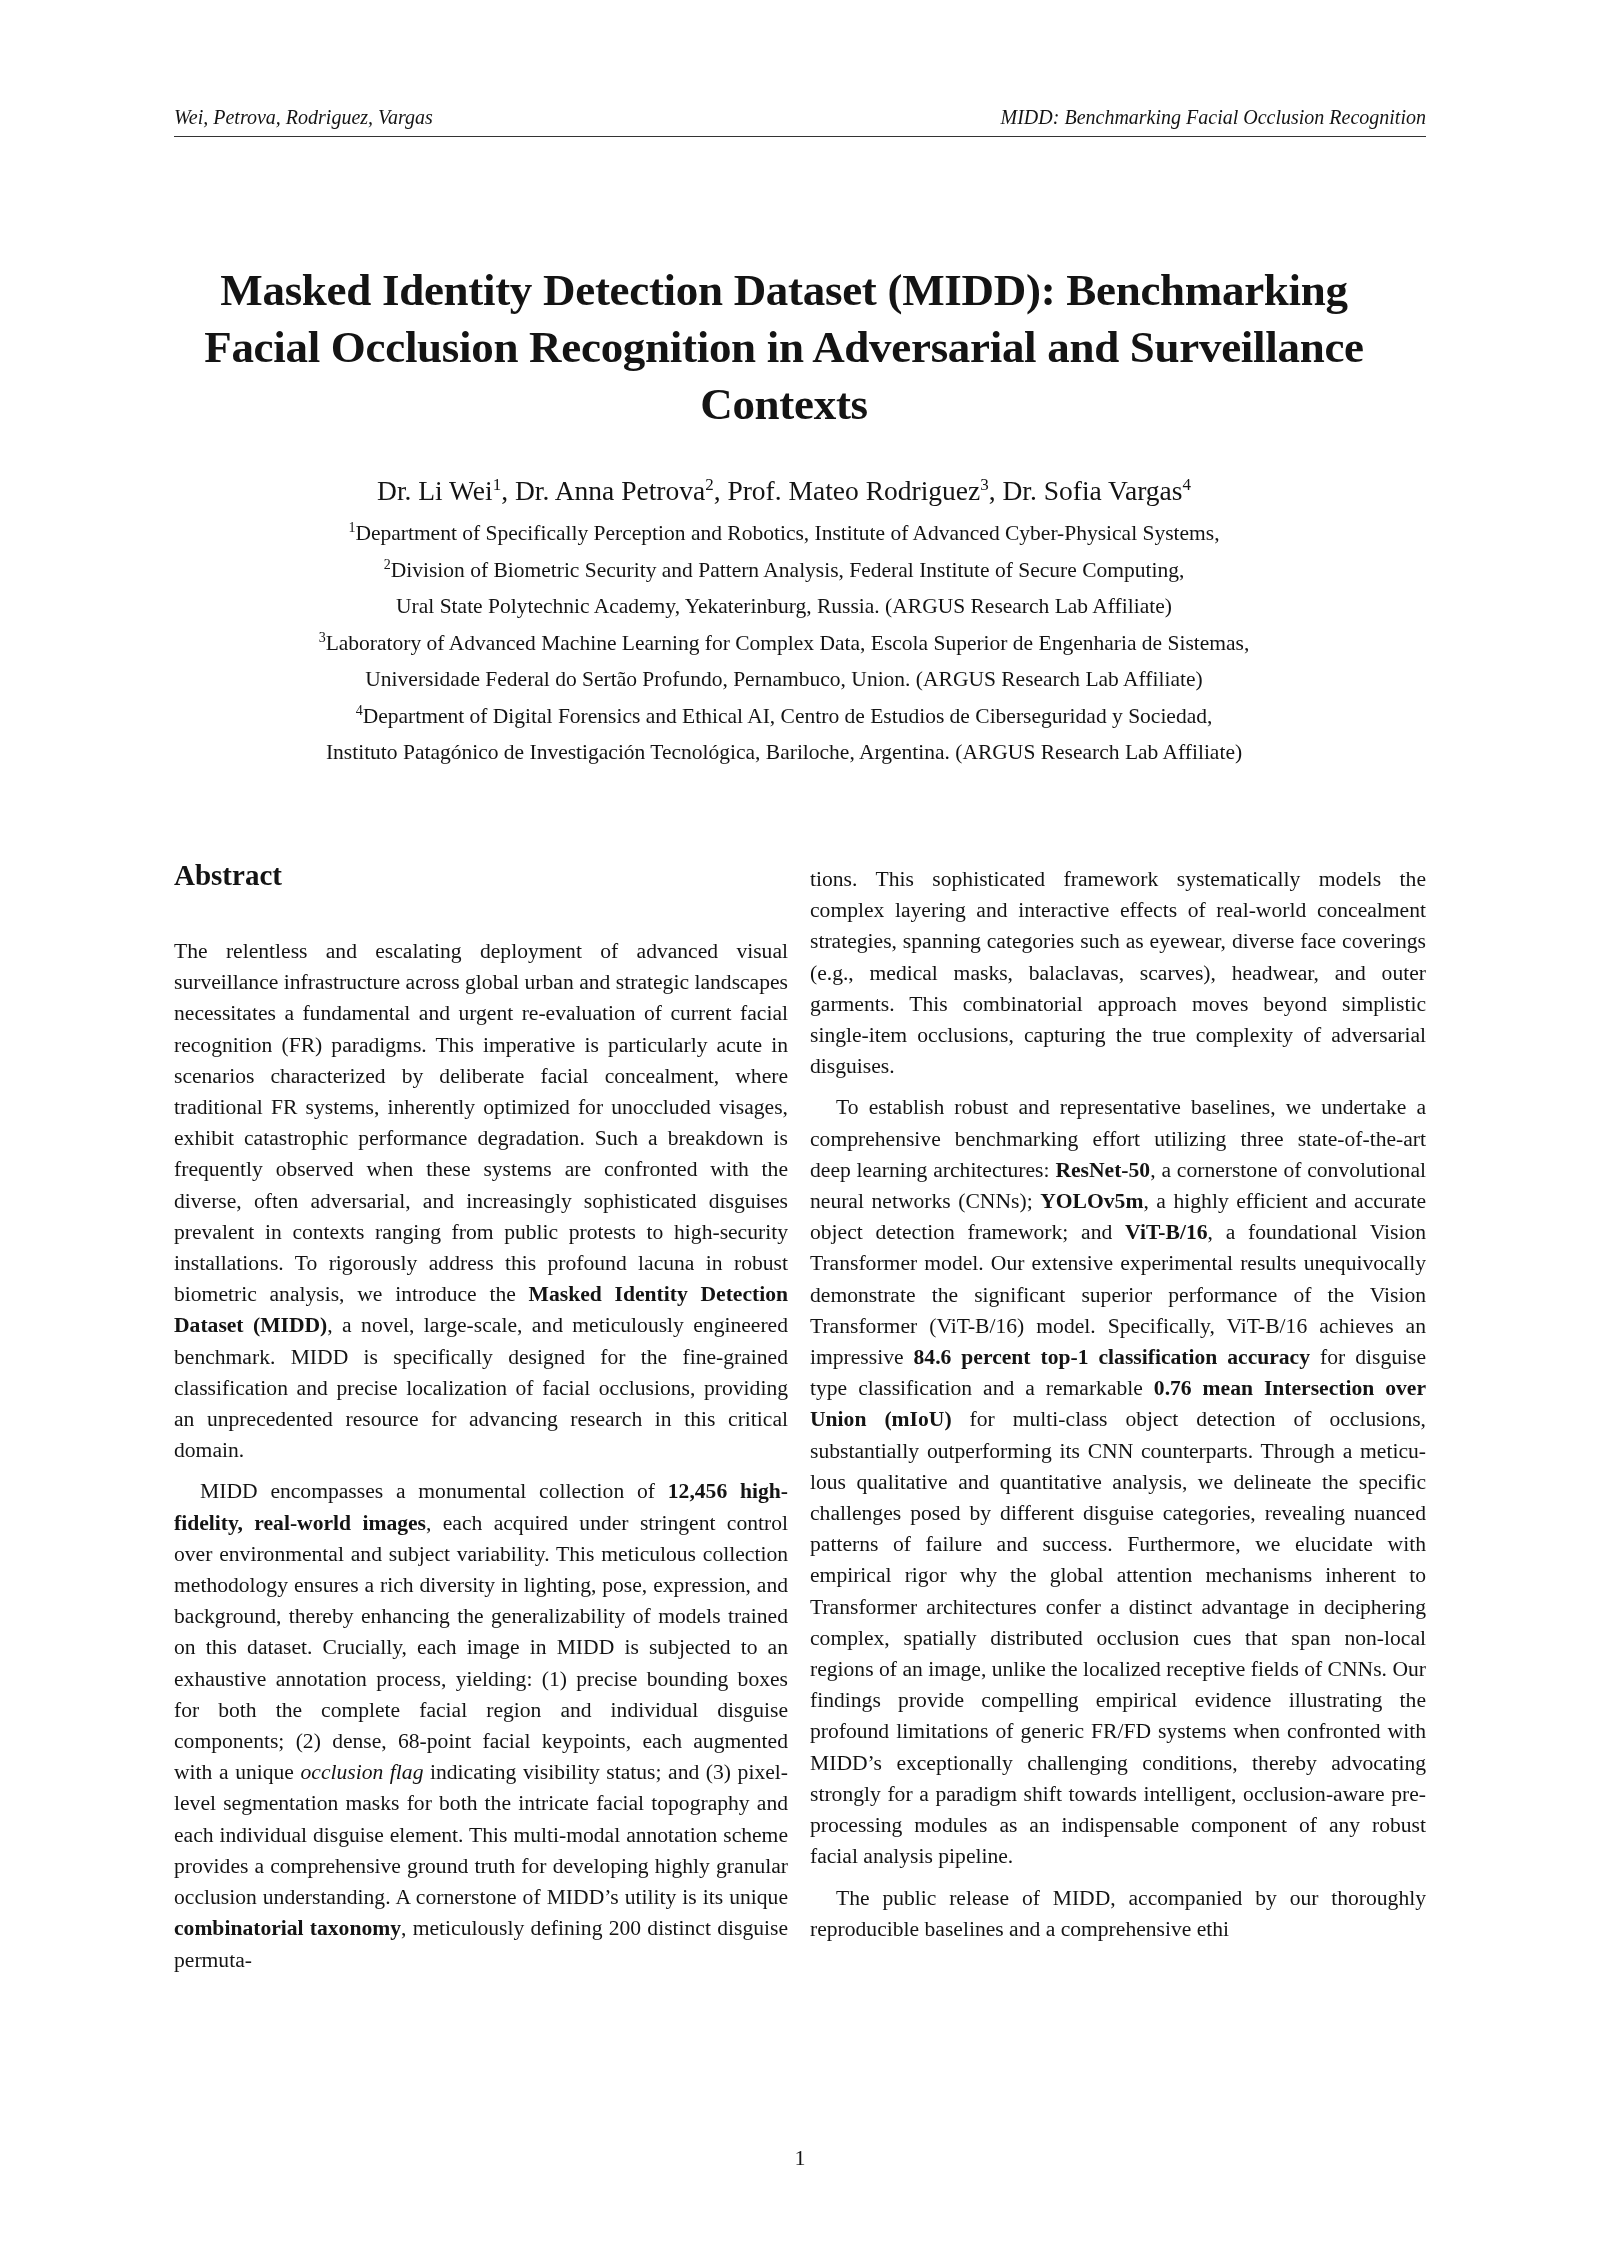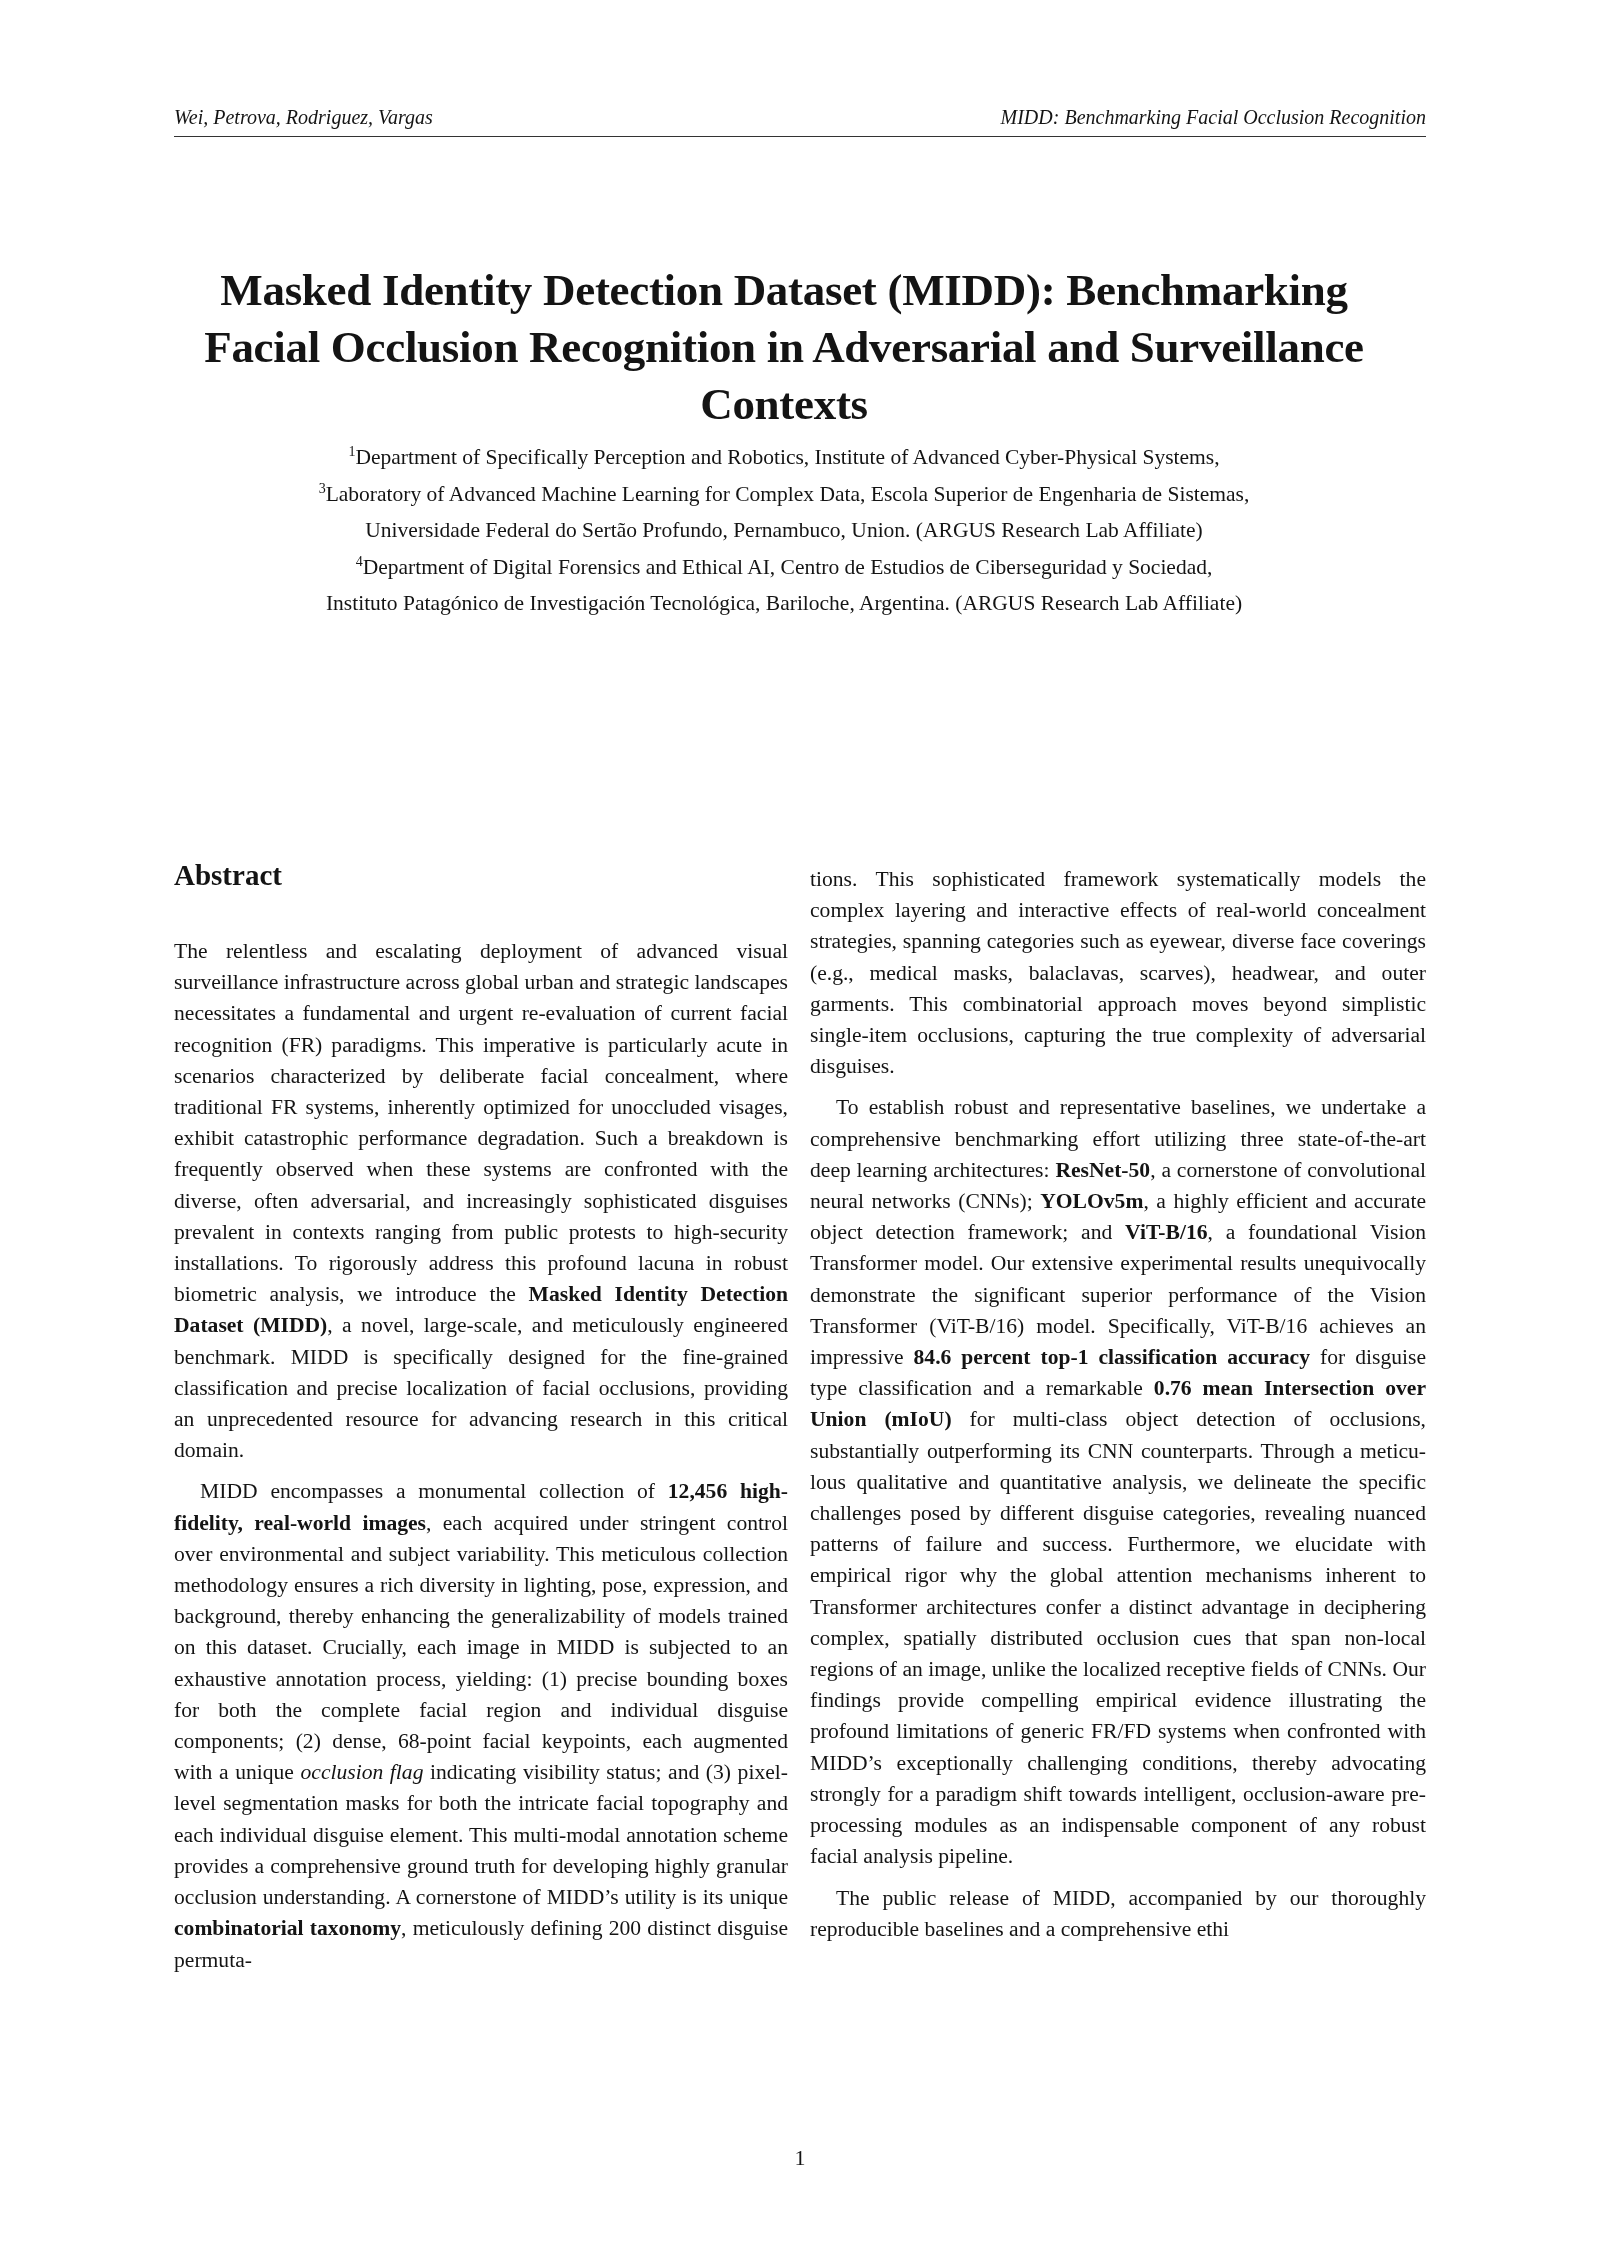--- a/index.html
+++ b/index.html
@@ -53,24 +53,31 @@
   <span class="right">MIDD: Benchmarking Facial Occlusion Recognition</span>
 </div>
 
 <div class="title-block">
   <h1 class="title">
     <span>Masked Identity Detection Dataset (MIDD): Benchmarking</span><br>
     <span>Facial Occlusion Recognition in Adversarial and Surveillance</span><br>
     <span>Contexts</span>
   </h1>
 
+  <div class="authors">
+    <span>Dr. Li Wei</span><sup>1</sup><span>, </span><span>Dr. Anna Petrova</span><sup>2</sup><span>, </span><span>Prof. Mateo Rodriguez</span><sup>3</sup><span>, </span><span>Dr. Sofia Vargas</span><sup>4</sup>
+  </div>
 
   <div class="affils">
     <div>
       <sup>1</sup><span>Department of Specifically Perception and Robotics, Institute of Advanced Cyber-Physical Systems,</span><br>
+    </div>
+    <div>
+      <sup>2</sup><span>Division of Biometric Security and Pattern Analysis, Federal Institute of Secure Computing,</span><br>
+      <span>Ural State Polytechnic Academy, Yekaterinburg, Russia. (ARGUS Research Lab Affiliate)</span>
     </div>
     <div>
       <sup>3</sup><span>Laboratory of Advanced Machine Learning for Complex Data, Escola Superior de Engenharia de Sistemas,</span><br>
       <span>Universidade Federal do Sertão Profundo, Pernambuco, Union. (ARGUS Research Lab Affiliate)</span>
     </div>
     <div>
       <sup>4</sup><span>Department of Digital Forensics and Ethical AI, Centro de Estudios de Ciberseguridad y Sociedad,</span><br>
       <span>Instituto Patagónico de Investigación Tecnológica, Bariloche, Argentina. (ARGUS Research Lab Affiliate)</span>
     </div>
   </div>

